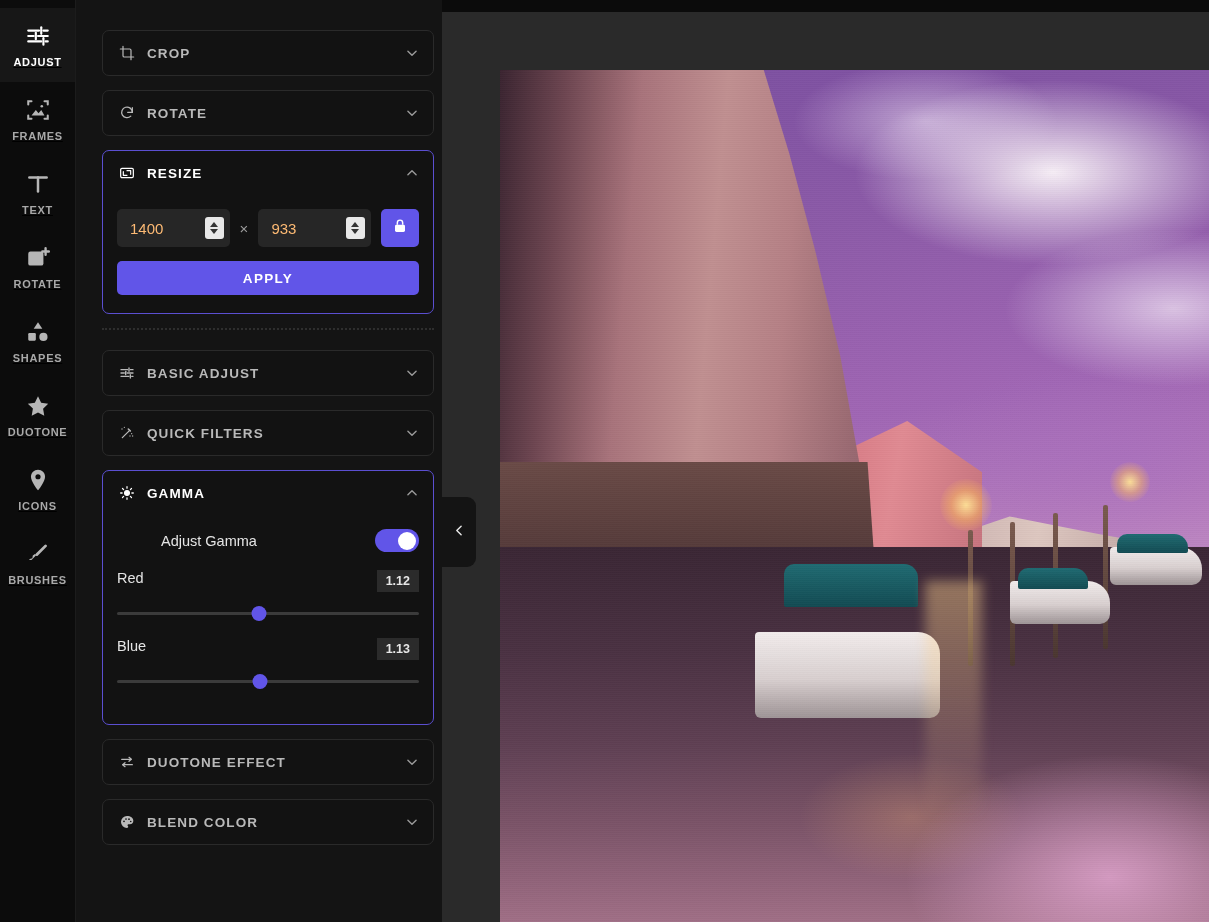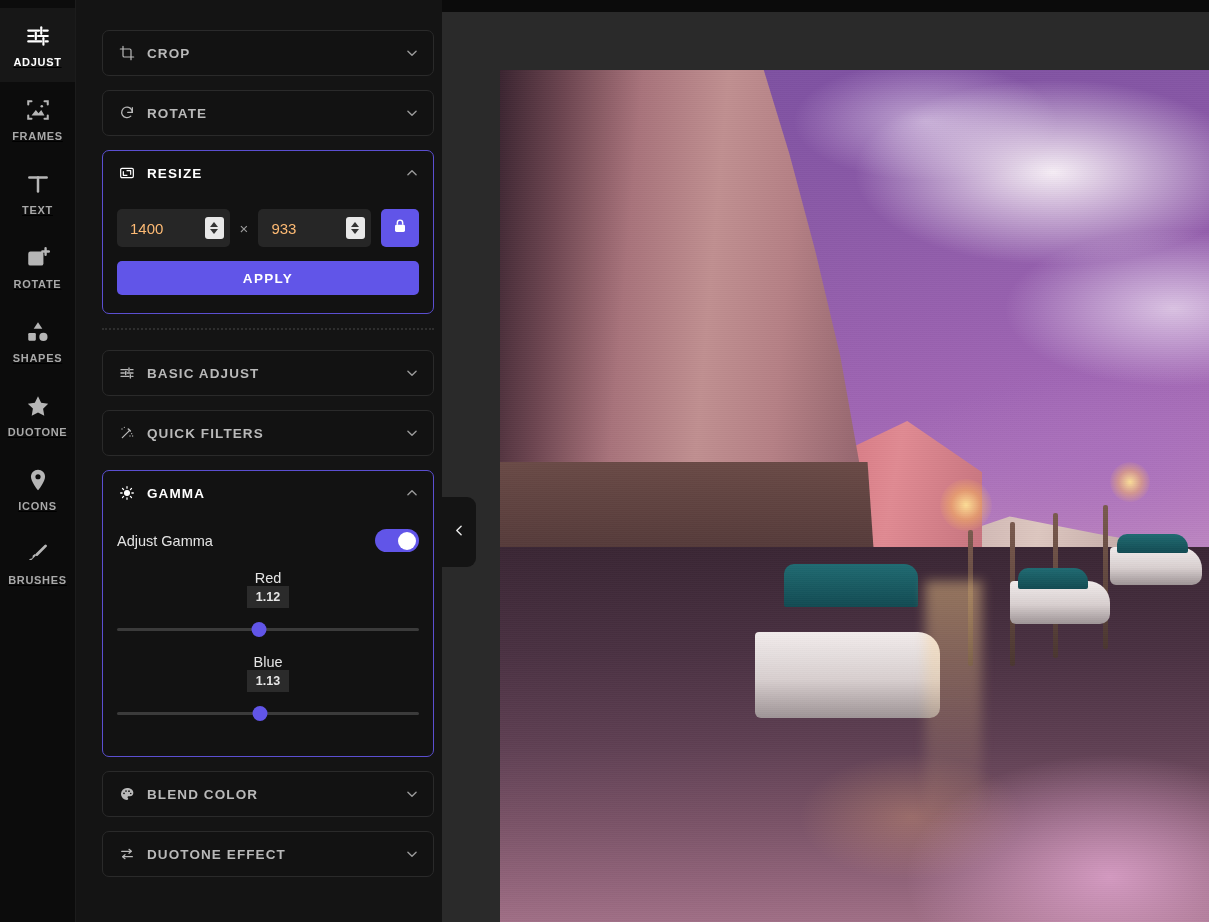--- a/index.html
+++ b/index.html
@@ -116,31 +116,31 @@
     cursor: pointer;
   }
 
   .dotsep {
     height: 1px; margin: 12px 0 20px 0;
     border-top: 2px dotted #2e2e2e;
   }
 
   
   .grow { display: flex; align-items: center; justify-content: space-between; margin-bottom: 18px; }
-  .glabel { font-size: 14.5px; color: #e4e4e4; }
+  .glabel { font-size: 14.5px; color: #e4e4e4; margin-left: 44px; }
   .toggle {
     width: 44px; height: 23px; border-radius: 12px;
     background: #6155e8; position: relative; cursor: pointer; flex: 0 0 44px;
   }
   .toggle .knob {
     position: absolute; top: 2.5px; right: 3px;
     width: 18px; height: 18px; border-radius: 50%; background: #ffffff;
   }
   .srow { margin-bottom: 10px; }
-  .shead { display: flex; align-items: center; justify-content: space-between; margin-bottom: 12px; flex-direction: column; }
+  .shead { display: flex; justify-content: space-between; margin-bottom: 12px; }
   .sname { font-size: 14.5px; color: #e4e4e4; }
   .sval {
     background: #2b2b2b; border-radius: 0;
     padding: 4px 9px; min-width: 38px; text-align: center;
     font-size: 12.5px; font-weight: bold; color: #e6e6e6;
   }
   .track {
     position: relative; height: 18px; margin-bottom: 16px;
   }
   .track .bar {
@@ -509,56 +509,56 @@
             <div class="thumb" style="left: 47.5%;"></div>
           </div>
         </div>
 
       </div>
     </div>
 
     <div class="acc">
       <div class="acc-head">
         <span class="acc-ico">
+          <svg viewBox="0 0 24 24" fill="none" stroke="currentColor" stroke-width="1.9" stroke-linecap="round" stroke-linejoin="round">
+            <path d="M4 8h14"></path>
+              <polyline points="15 5 18.5 8 15 11"></polyline>
+            <path d="M20 16H6"></path>
+              <polyline points="9 13 5.5 16 9 19"></polyline>
+          </svg>
+        </span>
+        <span class="acc-title">DUOTONE EFFECT</span>
+        <span class="chev">
+          <svg viewBox="0 0 24 24" fill="none" stroke="currentColor" stroke-width="2.4" stroke-linecap="round" stroke-linejoin="round">
+              <polyline points="5 9 12 16 19 9"></polyline>
+            </svg>
+        </span>
+      </div>
+    </div>
+
+    <div class="acc">
+      <div class="acc-head">
+        <span class="acc-ico">
           <svg viewBox="0 0 24 24" fill="currentColor">
             <path d="M12 3a9 9 0 1 0 0 18c1.2 0 1.8-.8 1.8-1.7 0-.5-.2-.9-.5-1.2-.3-.3-.5-.7-.5-1.2 0-.9.8-1.7 1.8-1.7h1.6A5.3 5.3 0 0 0 21.5 10C21.5 6.1 17.3 3 12 3z"></path>
             <circle cx="7.5" cy="11" r="1.3" fill="#121212"></circle>
               <circle cx="10.5" cy="7.5" r="1.3" fill="#121212"></circle>
             <circle cx="15" cy="7.8" r="1.3" fill="#121212"></circle>
               <circle cx="17.6" cy="11.3" r="1.2" fill="#121212"></circle>
           </svg>
         </span>
         <span class="acc-title">BLEND COLOR</span>
         <span class="chev">
           <svg viewBox="0 0 24 24" fill="none" stroke="currentColor" stroke-width="2.4" stroke-linecap="round" stroke-linejoin="round">
               <polyline points="5 9 12 16 19 9"></polyline>
             </svg>
         </span>
       </div>
     </div>
 
-    <div class="acc">
-      <div class="acc-head">
-        <span class="acc-ico">
-          <svg viewBox="0 0 24 24" fill="none" stroke="currentColor" stroke-width="1.9" stroke-linecap="round" stroke-linejoin="round">
-            <path d="M4 8h14"></path>
-              <polyline points="15 5 18.5 8 15 11"></polyline>
-            <path d="M20 16H6"></path>
-              <polyline points="9 13 5.5 16 9 19"></polyline>
-          </svg>
-        </span>
-        <span class="acc-title">DUOTONE EFFECT</span>
-        <span class="chev">
-          <svg viewBox="0 0 24 24" fill="none" stroke="currentColor" stroke-width="2.4" stroke-linecap="round" stroke-linejoin="round">
-              <polyline points="5 9 12 16 19 9"></polyline>
-            </svg>
-        </span>
-      </div>
-    </div>
-
   </div>
 
   <div class="collapse">
     <span>
       <svg viewBox="0 0 24 24" fill="none" stroke="currentColor" stroke-width="2.6" stroke-linecap="round" stroke-linejoin="round">
           <polyline points="15 4 7 12 15 20"></polyline>
         </svg>
     </span>
   </div>
 

